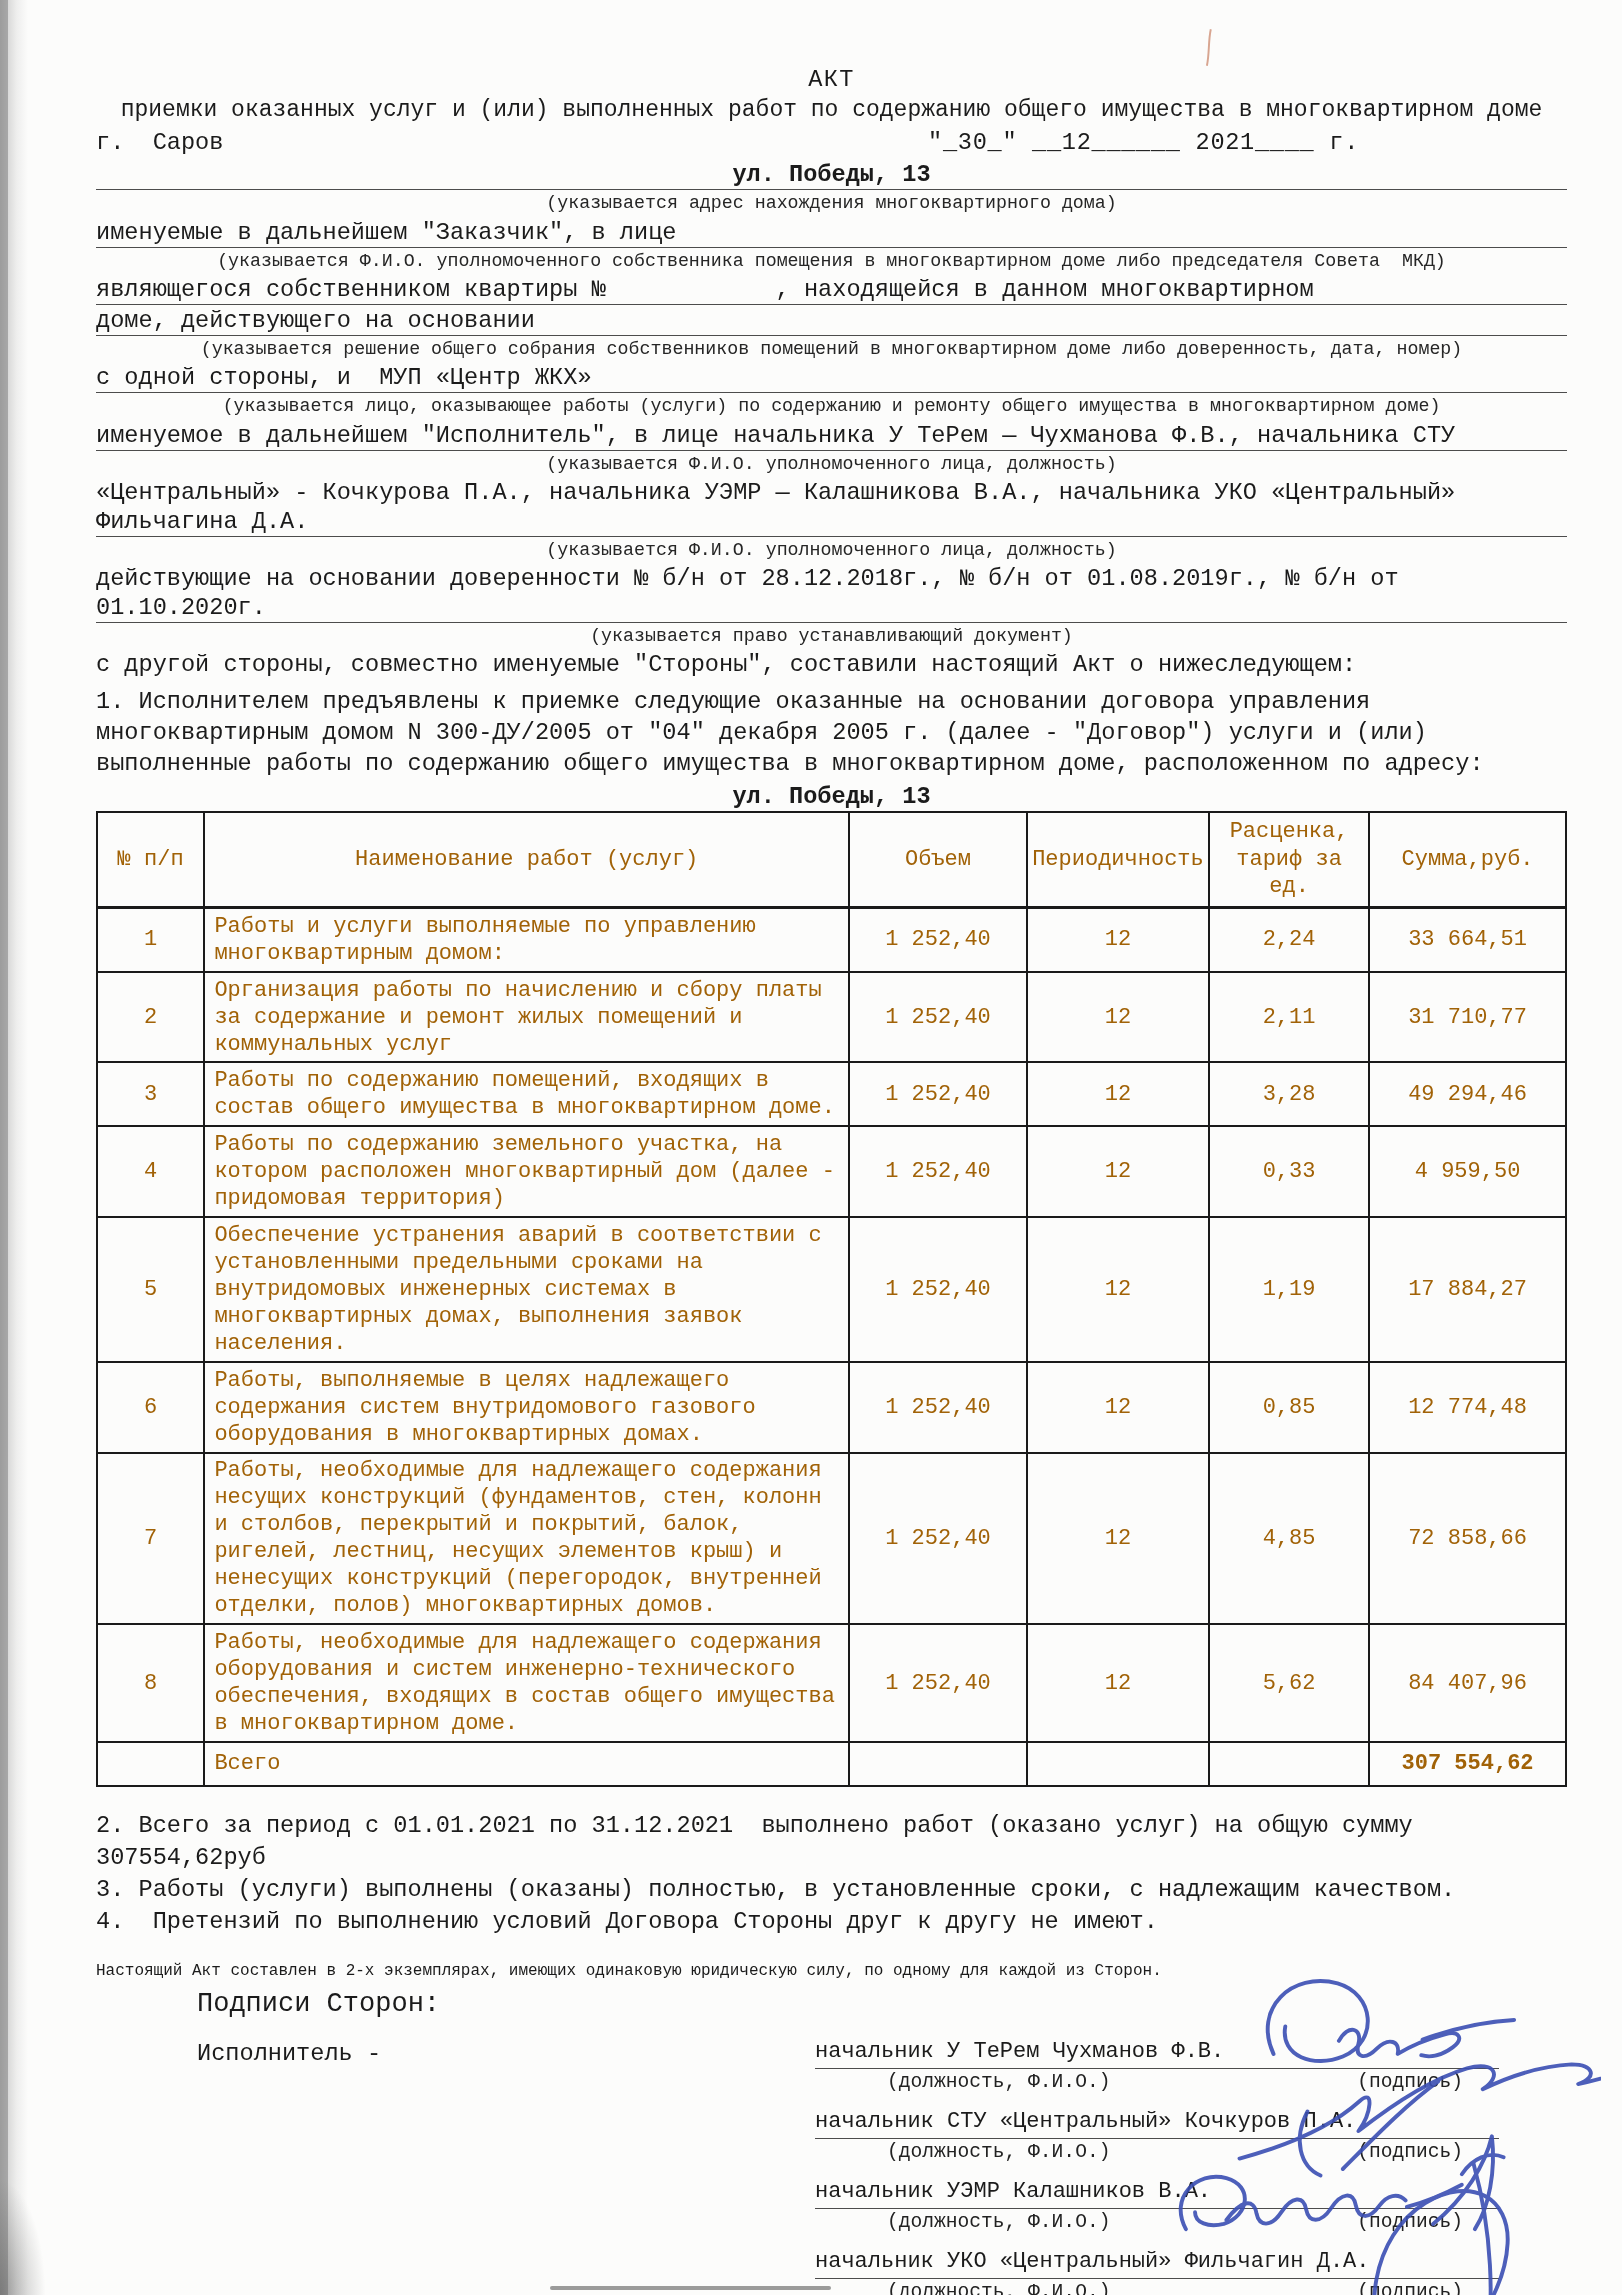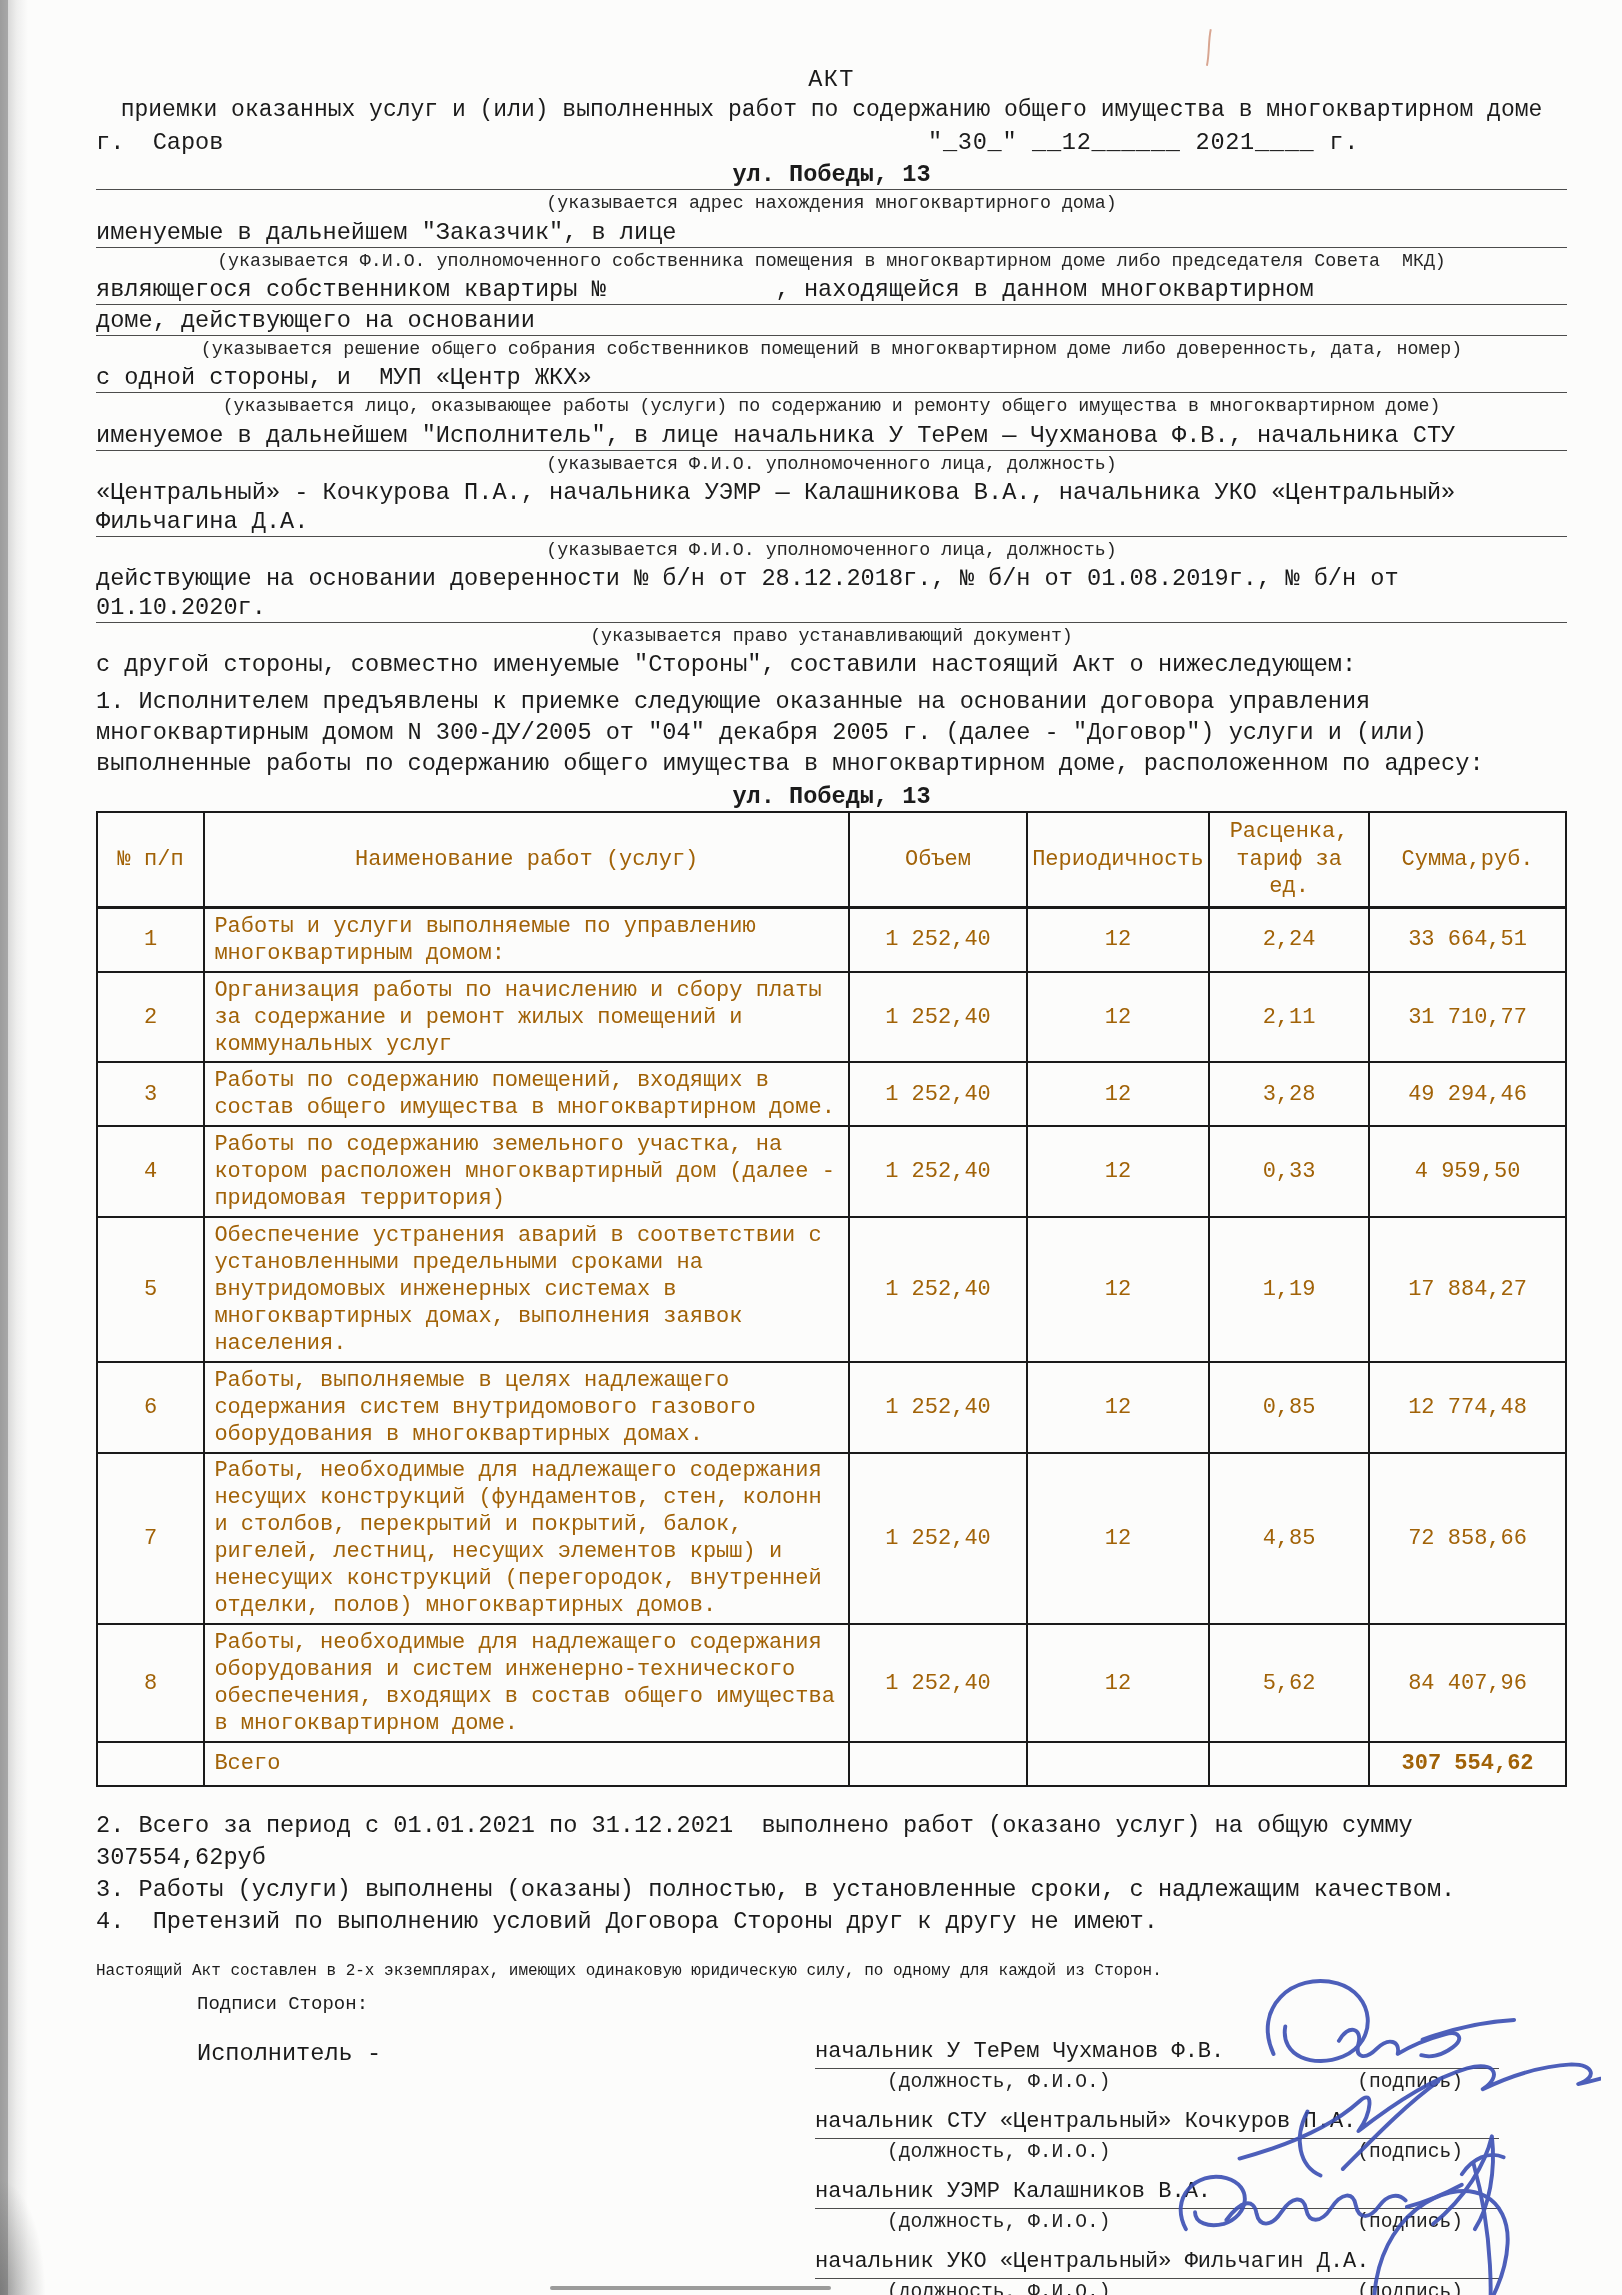--- a/index.html
+++ b/index.html
@@ -42,21 +42,21 @@
   td.c{text-align:center;}
   td.namecell{text-align:left;}
   tr.totalrow td{height:34px;}
   tr.totalrow td.sumcell{font-weight:bold;text-align:center;}
 
   .note{font-size:23.6px;line-height:32px;white-space:pre-wrap;}
   .notes{margin-top:23px;}
 
   .sig-section{position:relative;margin-top:19.6px;}
   .copies{font-size:16px;line-height:29px;white-space:pre-wrap;}
-  .podpisi{font-size:19px;line-height:29px;margin-top:3.9px;padding-left:101px;}
+  .podpisi{font-size:27px;line-height:29px;margin-top:3.9px;padding-left:101px;}
   .sig-grid{display:flex;margin-top:19.6px;}
   .sig-left{width:719px;box-sizing:border-box;padding-left:101px;font-size:23.6px;line-height:30px;}
   .sig-right{width:684px;}
   .sig-entry{margin-bottom:14.4px;}
   .sig-name{font-size:22px;line-height:26px;padding-bottom:2.6px;border-bottom:1.3px solid #4c4c4c;white-space:pre-wrap;}
   .sig-sub{display:flex;font-size:19.6px;line-height:26px;color:#222;}
   .sig-sub .pos{margin-left:72px;}
   .sig-sub .sgn{margin-left:auto;margin-right:36px;}
   .cust-row{display:flex;margin-top:60px;align-items:flex-end;}
   .cust-label{padding-left:101px;font-size:23.6px;line-height:30px;}

